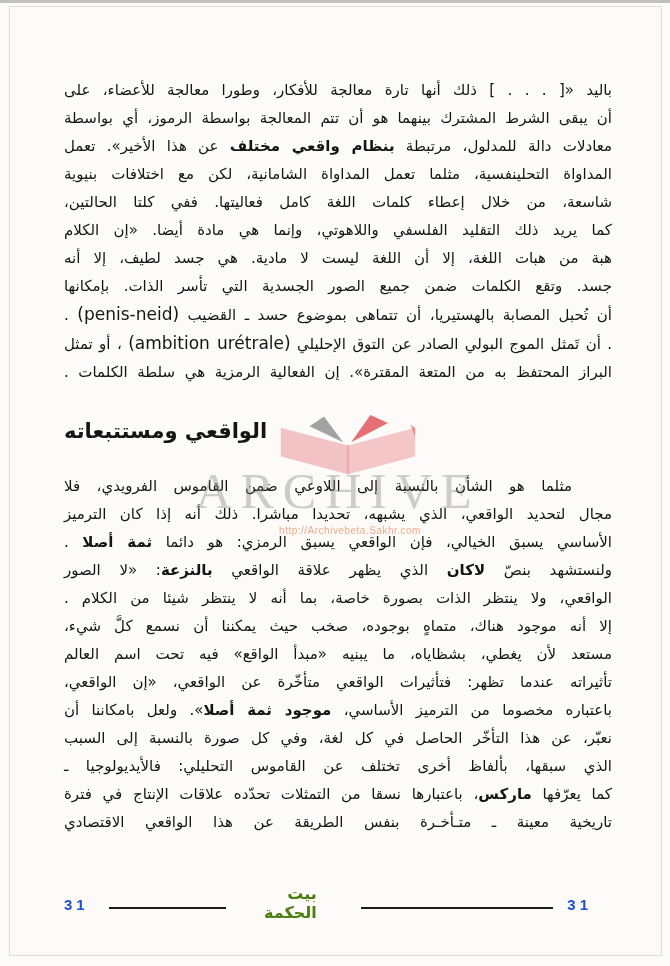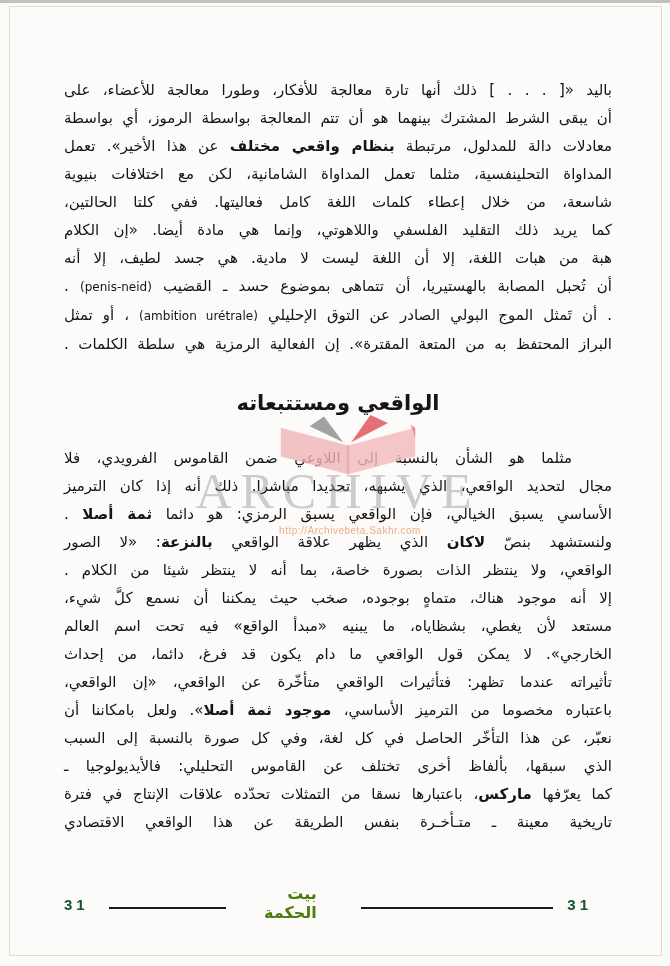--- a/index.html
+++ b/index.html
@@ -18,23 +18,23 @@
     direction:rtl;z-index:1;
   }
   .para{direction:rtl;}
   .line{
     font-size:15px;line-height:28px;
     text-align:justify;text-align-last:justify;
     white-space:normal;
   }
   .first-indent{padding-right:40px;}
   .bold{font-weight:700;}
-  .latin{font-size:12px;letter-spacing:0;}
+  .latin{font-size:17px;letter-spacing:0;}
   .heading{
-    font-size:21px;font-weight:700;text-align:center;
+    font-size:21px;font-weight:700;text-align:left;
     margin:30px 0 26px 0;line-height:30px;
   }
 
   
   .watermark{position:absolute;inset:0;z-index:2;pointer-events:none;}
   .wm-book{position:absolute;left:268px;top:414px;width:160px;height:66px;opacity:.8;}
   .wm-brand{
     position:absolute;left:186px;top:466px;width:304px;
     text-align:center;font-family:"Liberation Serif","DejaVu Serif",serif;
     font-size:50px;line-height:50px;letter-spacing:9px;
@@ -48,21 +48,21 @@
   }
 
   
   .footer{
     position:absolute;left:0;right:0;top:891px;height:26px;
     display:flex;align-items:center;direction:ltr;
     padding:0 78px 0 64px;box-sizing:border-box;z-index:1;
   }
   .page-num{
     font-family:"Liberation Sans","DejaVu Sans",sans-serif;
-    font-size:15px;font-weight:700;letter-spacing:4px;color:#14532d;
+    font-size:15px;font-weight:700;letter-spacing:4px;color:#1d4ed8;
   }
   .rule{height:2px;background:#1b1b1b;align-self:center;margin-top:8px;}
   .rule-left{width:130px;margin-left:20px;margin-right:12px;}
   .rule-right{width:214px;margin-left:44px;margin-right:14px;}
   .footer-title{
     font-size:16px;font-weight:700;direction:rtl;color:#4d7c0f;
     margin-top:-2px;
   }
 </style>
 </head>
@@ -73,34 +73,34 @@
 
 <div class="content">
   <div class="para">
       <div class="line"><span>باليد «[ . . . ] ذلك أنها تارة معالجة للأفكار، وطورا معالجة للأعضاء، على</span></div>
       <div class="line"><span>أن يبقى الشرط المشترك بينهما هو أن تتم المعالجة بواسطة الرموز، أي بواسطة</span></div>
       <div class="line"><span>معادلات دالة للمدلول، مرتبطة </span><span class="bold">بنظام واقعي مختلف</span><span> عن هذا الأخير». تعمل</span></div>
       <div class="line"><span>المداواة التحلينفسية، مثلما تعمل المداواة الشامانية، لكن مع اختلافات بنيوية</span></div>
       <div class="line"><span>شاسعة، من خلال إعطاء كلمات اللغة كامل فعاليتها. ففي كلتا الحالتين،</span></div>
       <div class="line"><span>كما يريد ذلك التقليد الفلسفي واللاهوتي، وإنما هي مادة أيضا. «إن الكلام</span></div>
       <div class="line"><span>هبة من هبات اللغة، إلا أن اللغة ليست لا مادية. هي جسد لطيف، إلا أنه</span></div>
+      <div class="line"><span>جسد. وتقع الكلمات ضمن جميع الصور الجسدية التي تأسر الذات. بإمكانها</span></div>
       <div class="line"><span>أن تُحبل المصابة بالهستيريا، أن تتماهى بموضوع حسد ـ القضيب </span><span class="latin">(penis-neid)</span><span> .</span></div>
       <div class="line"><span>. أن تَمثل الموج البولي الصادر عن التوق الإحليلي </span><span class="latin">(ambition urétrale)</span><span> ، أو تمثل</span></div>
       <div class="line"><span>البراز المحتفظ به من المتعة المقترة». إن الفعالية الرمزية هي سلطة الكلمات .</span></div>
     </div>
   <h2 class="heading">الواقعي ومستتبعاته</h2>
   <div class="para">
       <div class="line first-indent"><span>مثلما هو الشأن بالنسبة إلى اللاوعي ضمن القاموس الفرويدي، فلا</span></div>
       <div class="line"><span>مجال لتحديد الواقعي، الذي يشبهه، تحديدا مباشرا. ذلك أنه إذا كان الترميز</span></div>
       <div class="line"><span>الأساسي يسبق الخيالي، فإن الواقعي يسبق الرمزي: هو دائما </span><span class="bold">ثمة أصلا</span><span> .</span></div>
       <div class="line"><span>ولنستشهد بنصّ </span><span class="bold">لاكان</span><span> الذي يظهر علاقة الواقعي </span><span class="bold">بالنزعة</span><span>: «لا الصور</span></div>
       <div class="line"><span>الواقعي، ولا ينتظر الذات بصورة خاصة، بما أنه لا ينتظر شيئا من الكلام .</span></div>
       <div class="line"><span>إلا أنه موجود هناك، متماهٍ بوجوده، صخب حيث يمكننا أن نسمع كلَّ شيء،</span></div>
       <div class="line"><span>مستعد لأن يغطي، بشظاياه، ما يبنيه «مبدأ الواقع» فيه تحت اسم العالم</span></div>
-      <div class="line"><span>الخارجي». لا يمكن قول الواقعي ما دام يكون قد فرغ، دائما، من إحداث</span></div>
       <div class="line"><span>تأثيراته عندما تظهر: فتأثيرات الواقعي متأخّرة عن الواقعي، «إن الواقعي،</span></div>
       <div class="line"><span>باعتباره مخصوما من الترميز الأساسي، </span><span class="bold">موجود ثمة أصلا</span><span>». ولعل بامكاننا أن</span></div>
       <div class="line"><span>نعبّر، عن هذا التأخّر الحاصل في كل لغة، وفي كل صورة بالنسبة إلى السبب</span></div>
       <div class="line"><span>الذي سبقها، بألفاظ أخرى تختلف عن القاموس التحليلي: فالأيديولوجيا ـ</span></div>
       <div class="line"><span>كما يعرّفها </span><span class="bold">ماركس</span><span>، باعتبارها نسقا من التمثلات تحدّده علاقات الإنتاج في فترة</span></div>
       <div class="line"><span>تاريخية معينة ـ متـأخـرة بنفس الطريقة عن هذا الواقعي الاقتصادي</span></div>
     </div>
 </div>
 
 <div class="watermark">

